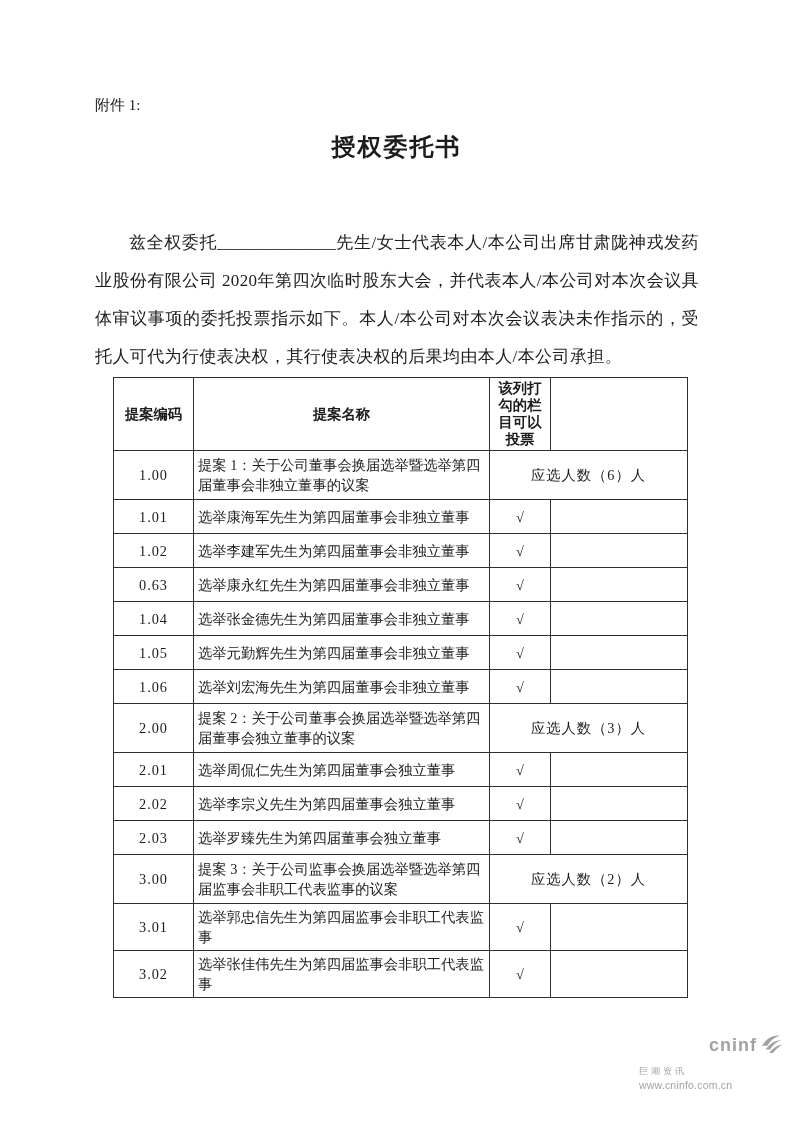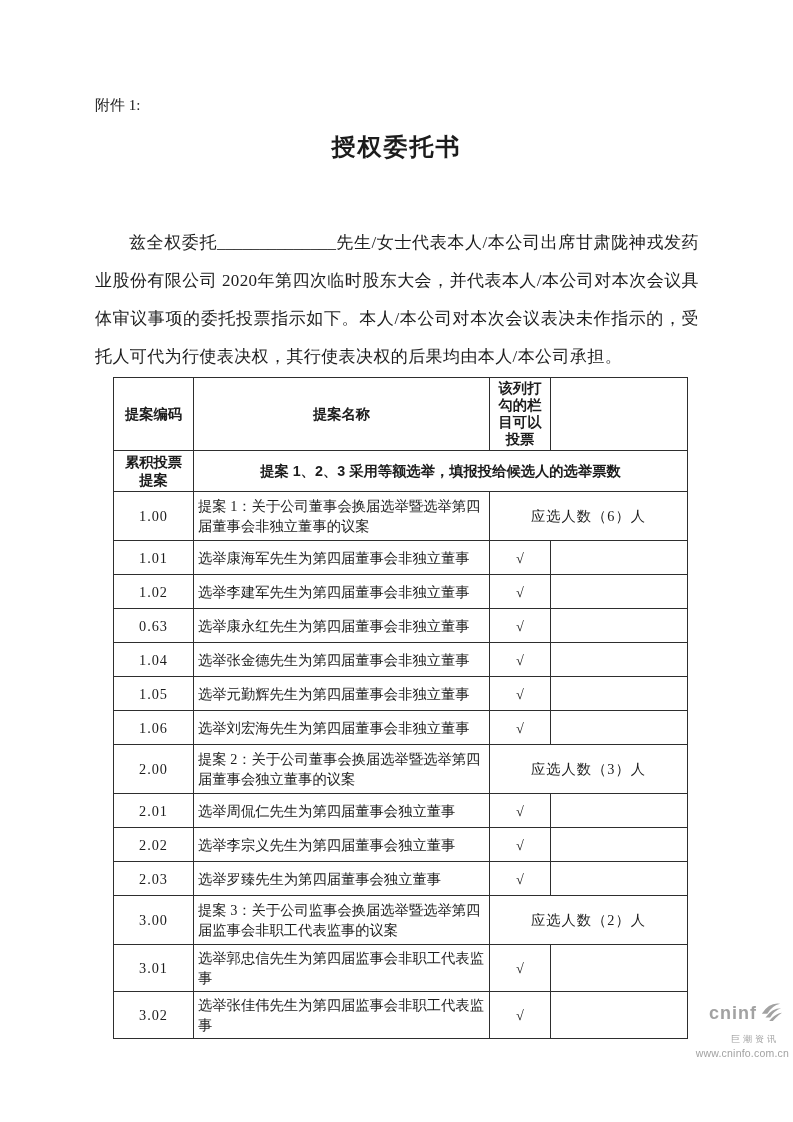--- a/index.html
+++ b/index.html
@@ -62,23 +62,23 @@
   tr.hdr-2 td.c1 { line-height: 18px; padding: 2px 8px; }
   tr.h-group { height: 49px; }
   tr.h-item  { height: 34px; }
   tr.h-tall  { height: 47px; }
   td.code-cell { text-align: center; letter-spacing: 1px; }
   td.name-cell { text-align: left; padding-left: 9px; padding-right: 8px; }
   td.check-cell { text-align: center; }
   td.note-cell { text-align: center; letter-spacing: 1px; }
   .cninfo-logo {
     position: absolute;
-    right: 4px; top: 1000px;
+    right: 4px; top: 1032px;
     width: 150px;
-    text-align: right;
+    text-align: left;
     color: #a2a2a2;
     font-family: "Liberation Sans", "DejaVu Sans", sans-serif;
     line-height: 1;
   }
   .cninfo-top { display: flex; align-items: flex-end; justify-content: flex-end; gap: 2px; padding-right: 6px; }
   .cninfo-brand { font-size: 18px; font-weight: bold; letter-spacing: 1px; }
   .cninfo-swirl { width: 24px; height: 22px; }
   .cninfo-brand-cn { font-size: 9px; letter-spacing: 3px; margin-top: 13px; padding-right: 10px; }
   .cninfo-url { font-size: 10.5px; margin-top: 4px; letter-spacing: 0.2px; }
 </style>
@@ -98,24 +98,20 @@
       <col style="width:61px">
       <col style="width:137px">
   </colgroup>
   <tbody>
     <tr class="hdr hdr-1">
       <td class="c1">提案编码</td>
       <td class="c2">提案名称</td>
       <td class="c3">该列打勾的栏目可以投票</td>
       <td class="c4"></td>
     </tr>
-    <tr class="hdr hdr-2">
-      <td class="c1">累积投票提案</td>
-      <td colspan="3">提案 1、2、3 采用等额选举，填报投给候选人的选举票数</td>
-    </tr>
 
     <tr class="h-group">
       <td class="code-cell">1.00</td>
       <td class="name-cell">提案 1：关于公司董事会换届选举暨选举第四届董事会非独立董事的议案</td>
       <td class="note-cell" colspan="2">应选人数（6）人</td>
     </tr>
     <tr class="h-item">
       <td class="code-cell">1.01</td>
       <td class="name-cell">选举康海军先生为第四届董事会非独立董事</td>
       <td class="check-cell">√</td>

